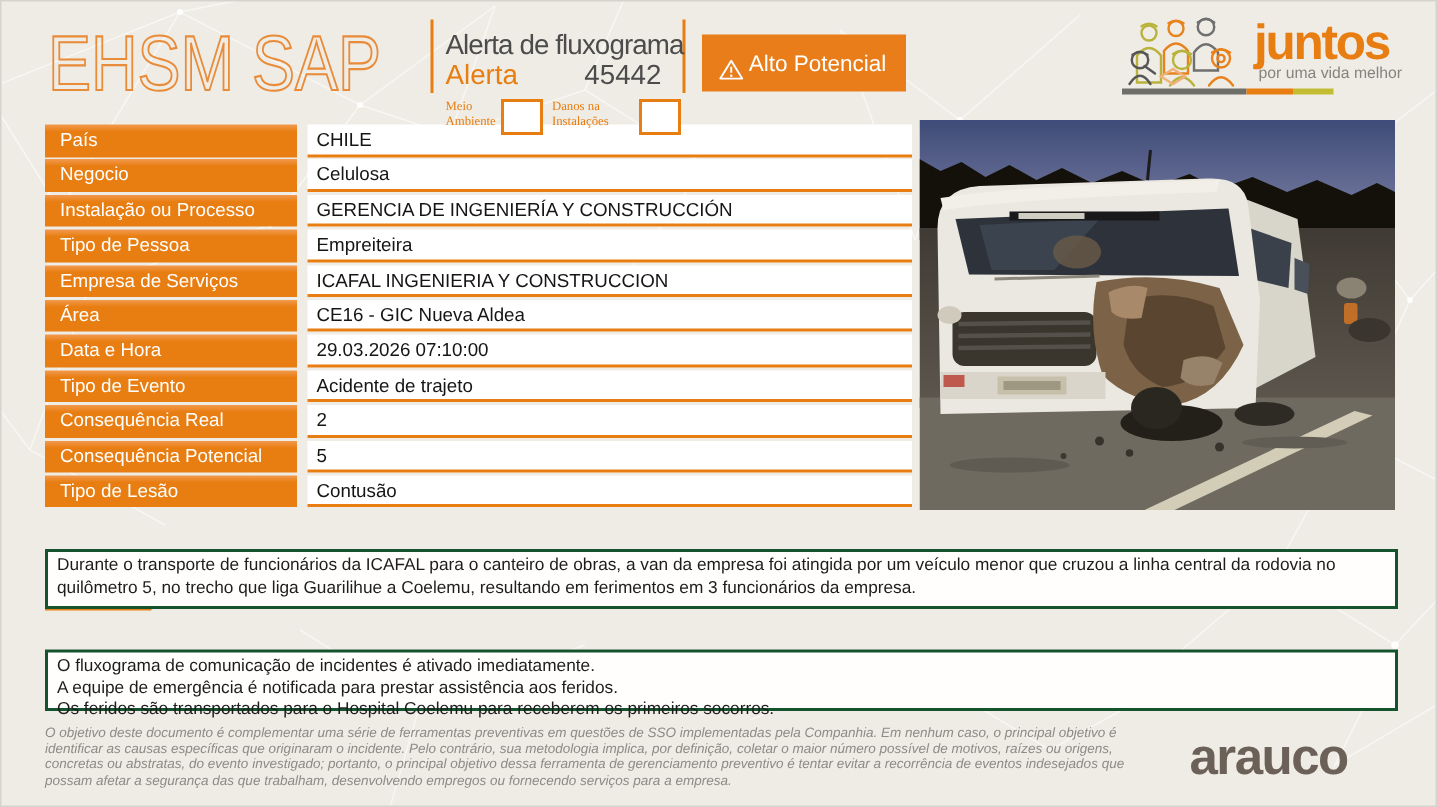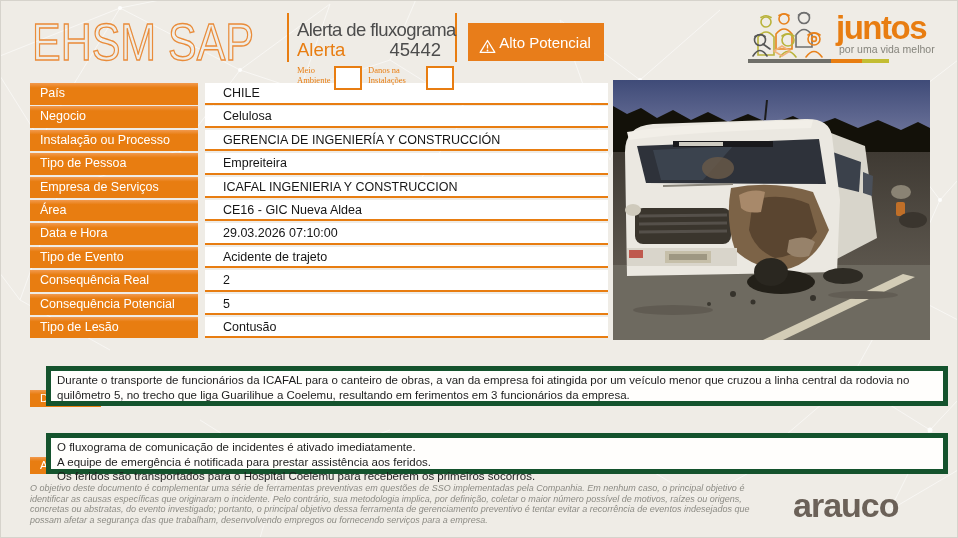--- a/index.html
+++ b/index.html
@@ -47,38 +47,38 @@
   .row{height:23.4px;position:relative;}
   .flabel{
     position:absolute;left:0;top:0;width:168px;height:21.5px;
     background:linear-gradient(180deg,#f29a4e 0%,#e87d11 22%);
     color:#ffffff;font-size:12.5px;line-height:21.5px;padding-left:10px;box-sizing:border-box;
     white-space:nowrap;
   }
   .fvalue{
     position:absolute;left:175px;top:0;width:403px;height:21.5px;
     background:#ffffff;border-bottom:2px solid #e87d11;
-    color:#151515;font-size:12.5px;line-height:21px;padding-left:18px;box-sizing:border-box;
+    color:#151515;font-size:12.5px;line-height:21px;padding-left:6px;box-sizing:border-box;
     white-space:nowrap;
   }
 
   
   #incident-photo{left:613px;top:80px;width:317px;height:260px;z-index:2;}
 
   
   .section-tab{
     background:linear-gradient(180deg,#f29a4e 0%,#e87d11 25%);
     color:#fff;font-size:11.5px;line-height:17px;height:17px;
     padding:0 10px;display:inline-block;z-index:2;margin-top:41px;
   }
   #desc-tab{left:30px;top:349px;}
   #acao-tab{left:30px;top:416px;}
   .section-box{
-    left:30px;width:902px;background:#fffefc;border:5px solid #14532d;
-    font-size:11.5px;color:#1d1d1d;line-height:1.28;box-sizing:border-box;z-index:2;margin-left:16px;
+    left:30px;width:902px;background:#fffefc;border:2px solid #14532d;
+    font-size:11.5px;color:#1d1d1d;line-height:1.28;box-sizing:border-box;z-index:2;
   }
   #desc-box{top:366px;height:40px;padding:2px 6px;}
   #acao-box{top:433px;height:41px;padding:2px 6px;}
 
   
   #disclaimer{left:30px;top:483px;width:732px;font-size:9px;font-style:italic;color:#8c8b84;line-height:1.18;z-index:2;}
   #company-logo{left:793px;top:486px;font-size:34px;font-weight:bold;color:#6b6158;letter-spacing:-1px;z-index:2;}
 </style>
 </head>
 <body>

